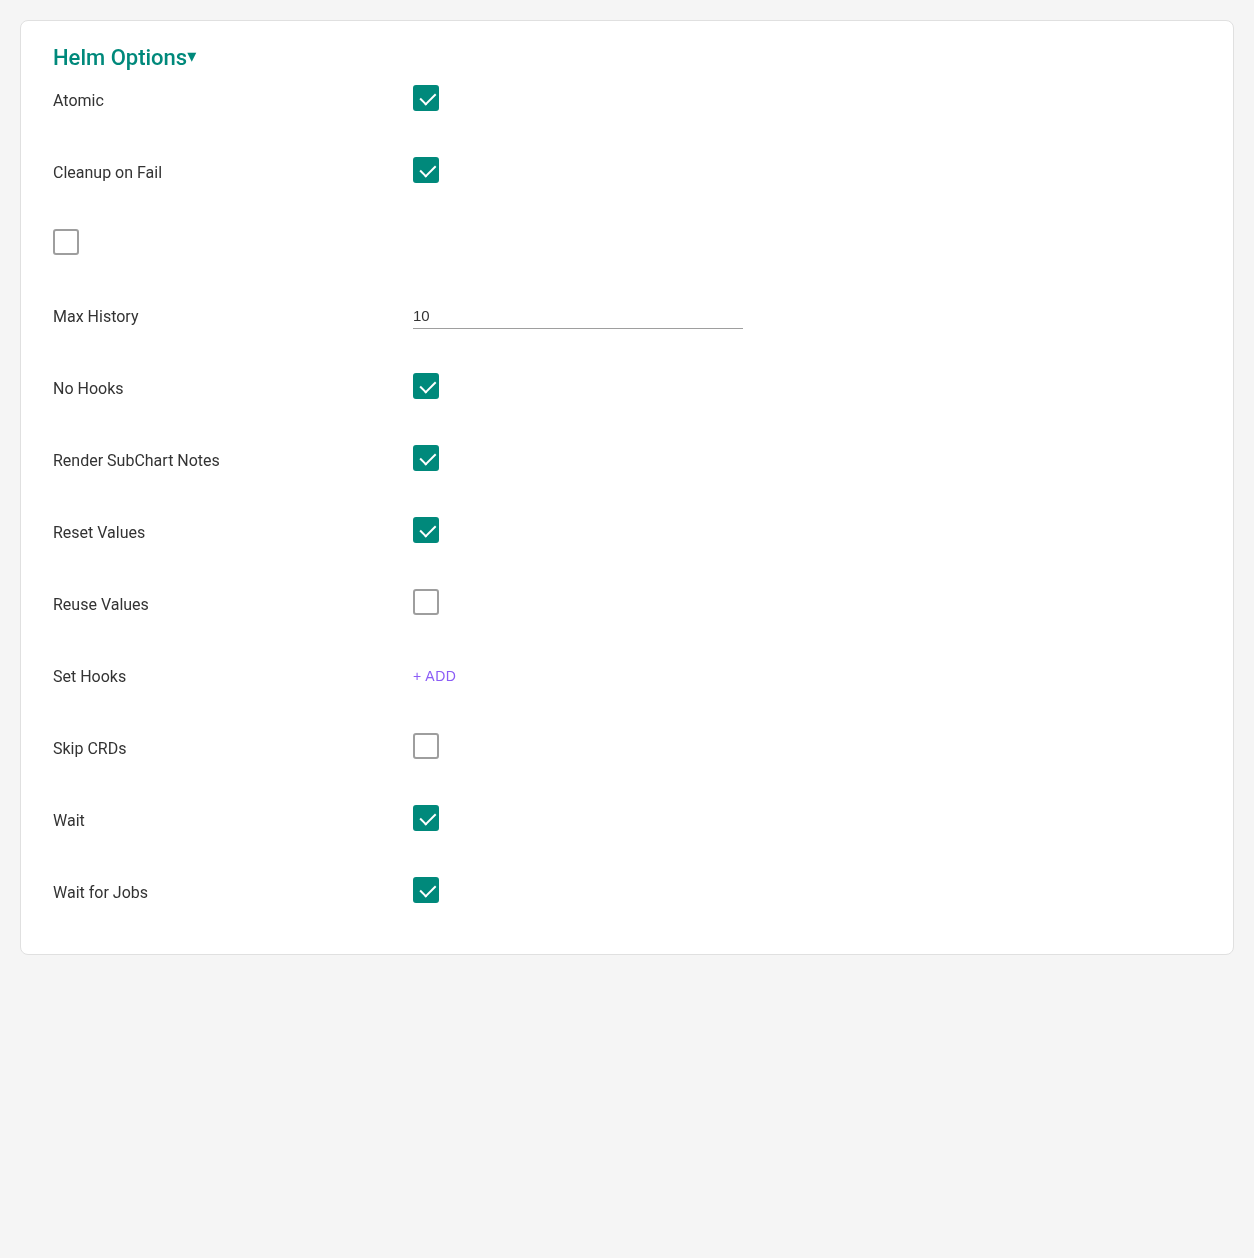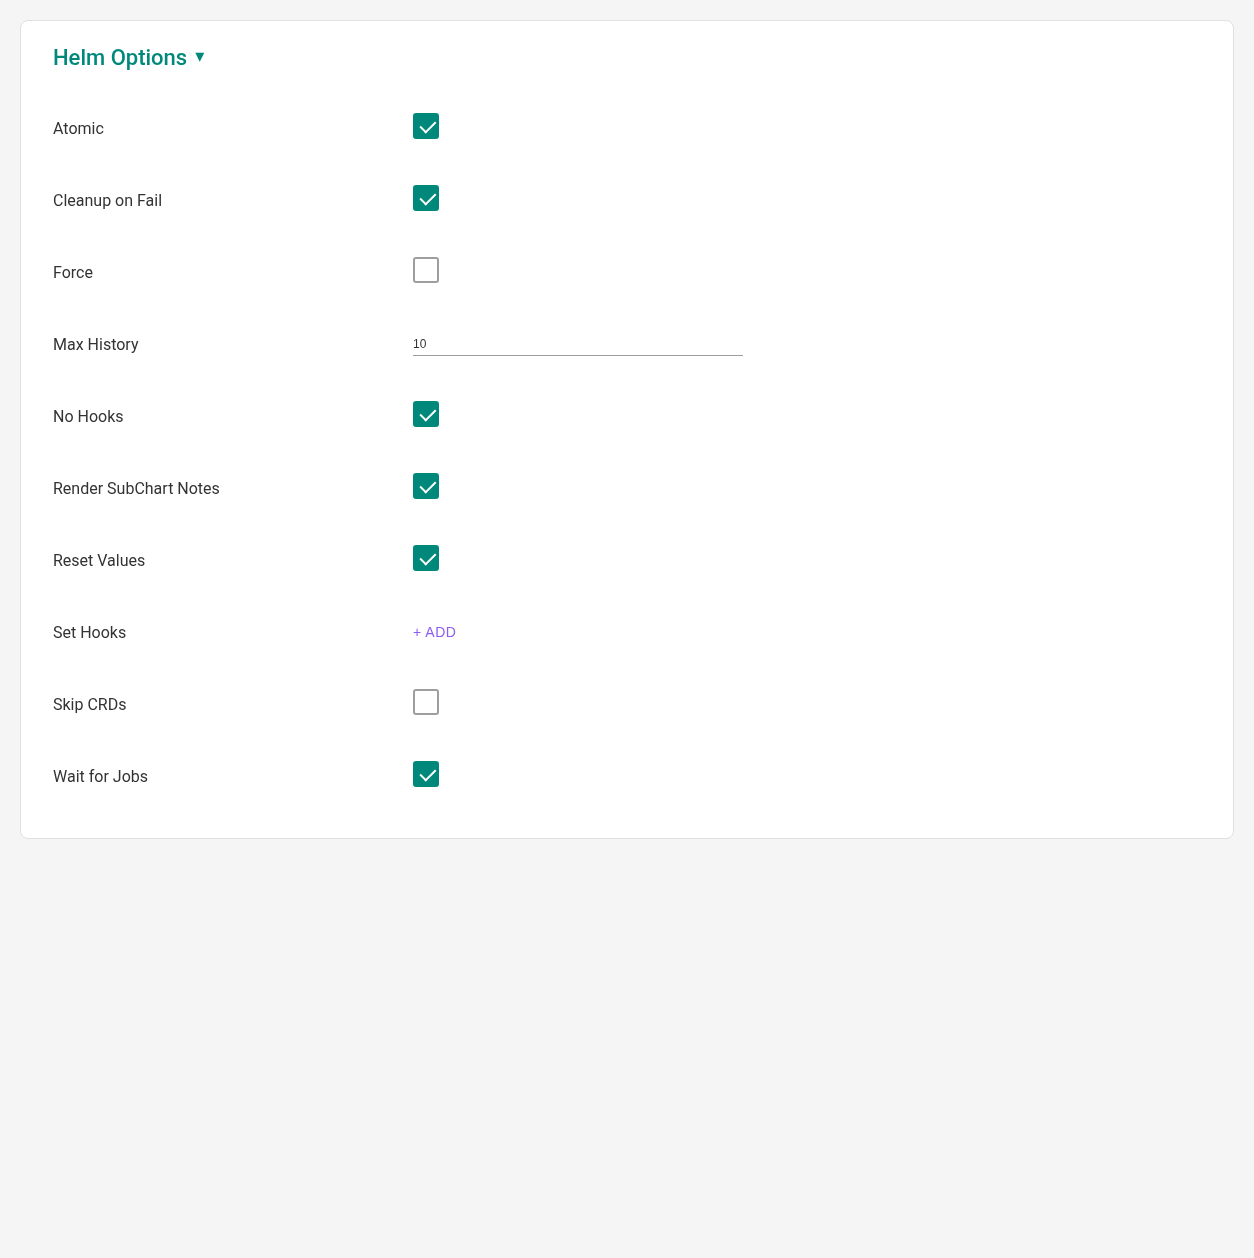--- a/index.html
+++ b/index.html
@@ -21,22 +21,20 @@
     .card {
       background: #ffffff;
       border: 1px solid #e0e0e0;
       border-radius: 8px;
       width: 1214px;
       padding: 24px 32px 32px 32px;
     }
 
     .section-header {
       display: flex;
-      gap: 8px;
-      margin-bottom: 28px;
     }
 
     .section-title {
       color: #00897b;
       font-size: 22px;
       font-weight: 500;
       cursor: pointer;
     }
 
     .chevron-icon {
@@ -117,21 +115,21 @@
       border-top: none;
       border-left: none;
       transform: rotate(45deg) translateY(-2px);
     }
 
     
     .text-input {
       border: none;
       border-bottom: 1px solid #9e9e9e;
       outline: none;
-      font-size: 12px;
+      font-size: 15px;
       color: #333333;
       padding: 4px 0;
       width: 330px;
       background: transparent;
     }
 
     
     .add-button {
       color: #8b5cf6;
       font-size: 14px;
@@ -166,21 +164,20 @@
       <div class="option-row">
         <span class="option-label">Cleanup on Fail</span>
         <div class="option-control">
           <div class="checkbox-wrapper">
             <input type="checkbox" checked="" style="">
             <div class="checkbox-custom checked"></div>
           </div>
         </div>
       </div>
       <div class="option-row">
-        <span class="option-label">Force</span>
         <div class="option-control">
           <div class="checkbox-wrapper">
             <input type="checkbox" style="">
             <div class="checkbox-custom"></div>
           </div>
         </div>
       </div>
       <div class="option-row">
         <span class="option-label">Max History</span>
         <div class="option-control">
@@ -208,35 +205,53 @@
       <div class="option-row">
         <span class="option-label">Reset Values</span>
         <div class="option-control">
           <div class="checkbox-wrapper">
             <input type="checkbox" checked="" style="">
             <div class="checkbox-custom checked"></div>
           </div>
         </div>
       </div>
       <div class="option-row">
-        <span class="option-label">Set Hooks</span>
-        <div class="option-control">
-          <button class="add-button">+ ADD</button>
-        </div>
-      </div>
-      <div class="option-row">
-        <span class="option-label">Skip CRDs</span>
+        <span class="option-label">Reuse Values</span>
         <div class="option-control">
           <div class="checkbox-wrapper">
             <input type="checkbox" style="">
             <div class="checkbox-custom"></div>
           </div>
         </div>
       </div>
       <div class="option-row">
+        <span class="option-label">Set Hooks</span>
+        <div class="option-control">
+          <button class="add-button">+ ADD</button>
+        </div>
+      </div>
+      <div class="option-row">
+        <span class="option-label">Skip CRDs</span>
+        <div class="option-control">
+          <div class="checkbox-wrapper">
+            <input type="checkbox" style="">
+            <div class="checkbox-custom"></div>
+          </div>
+        </div>
+      </div>
+      <div class="option-row">
+        <span class="option-label">Wait</span>
+        <div class="option-control">
+          <div class="checkbox-wrapper">
+            <input type="checkbox" checked="" style="">
+            <div class="checkbox-custom checked"></div>
+          </div>
+        </div>
+      </div>
+      <div class="option-row">
         <span class="option-label">Wait for Jobs</span>
         <div class="option-control">
           <div class="checkbox-wrapper">
             <input type="checkbox" checked="" style="">
             <div class="checkbox-custom checked"></div>
           </div>
         </div>
       </div>
     </div>
 </div>

